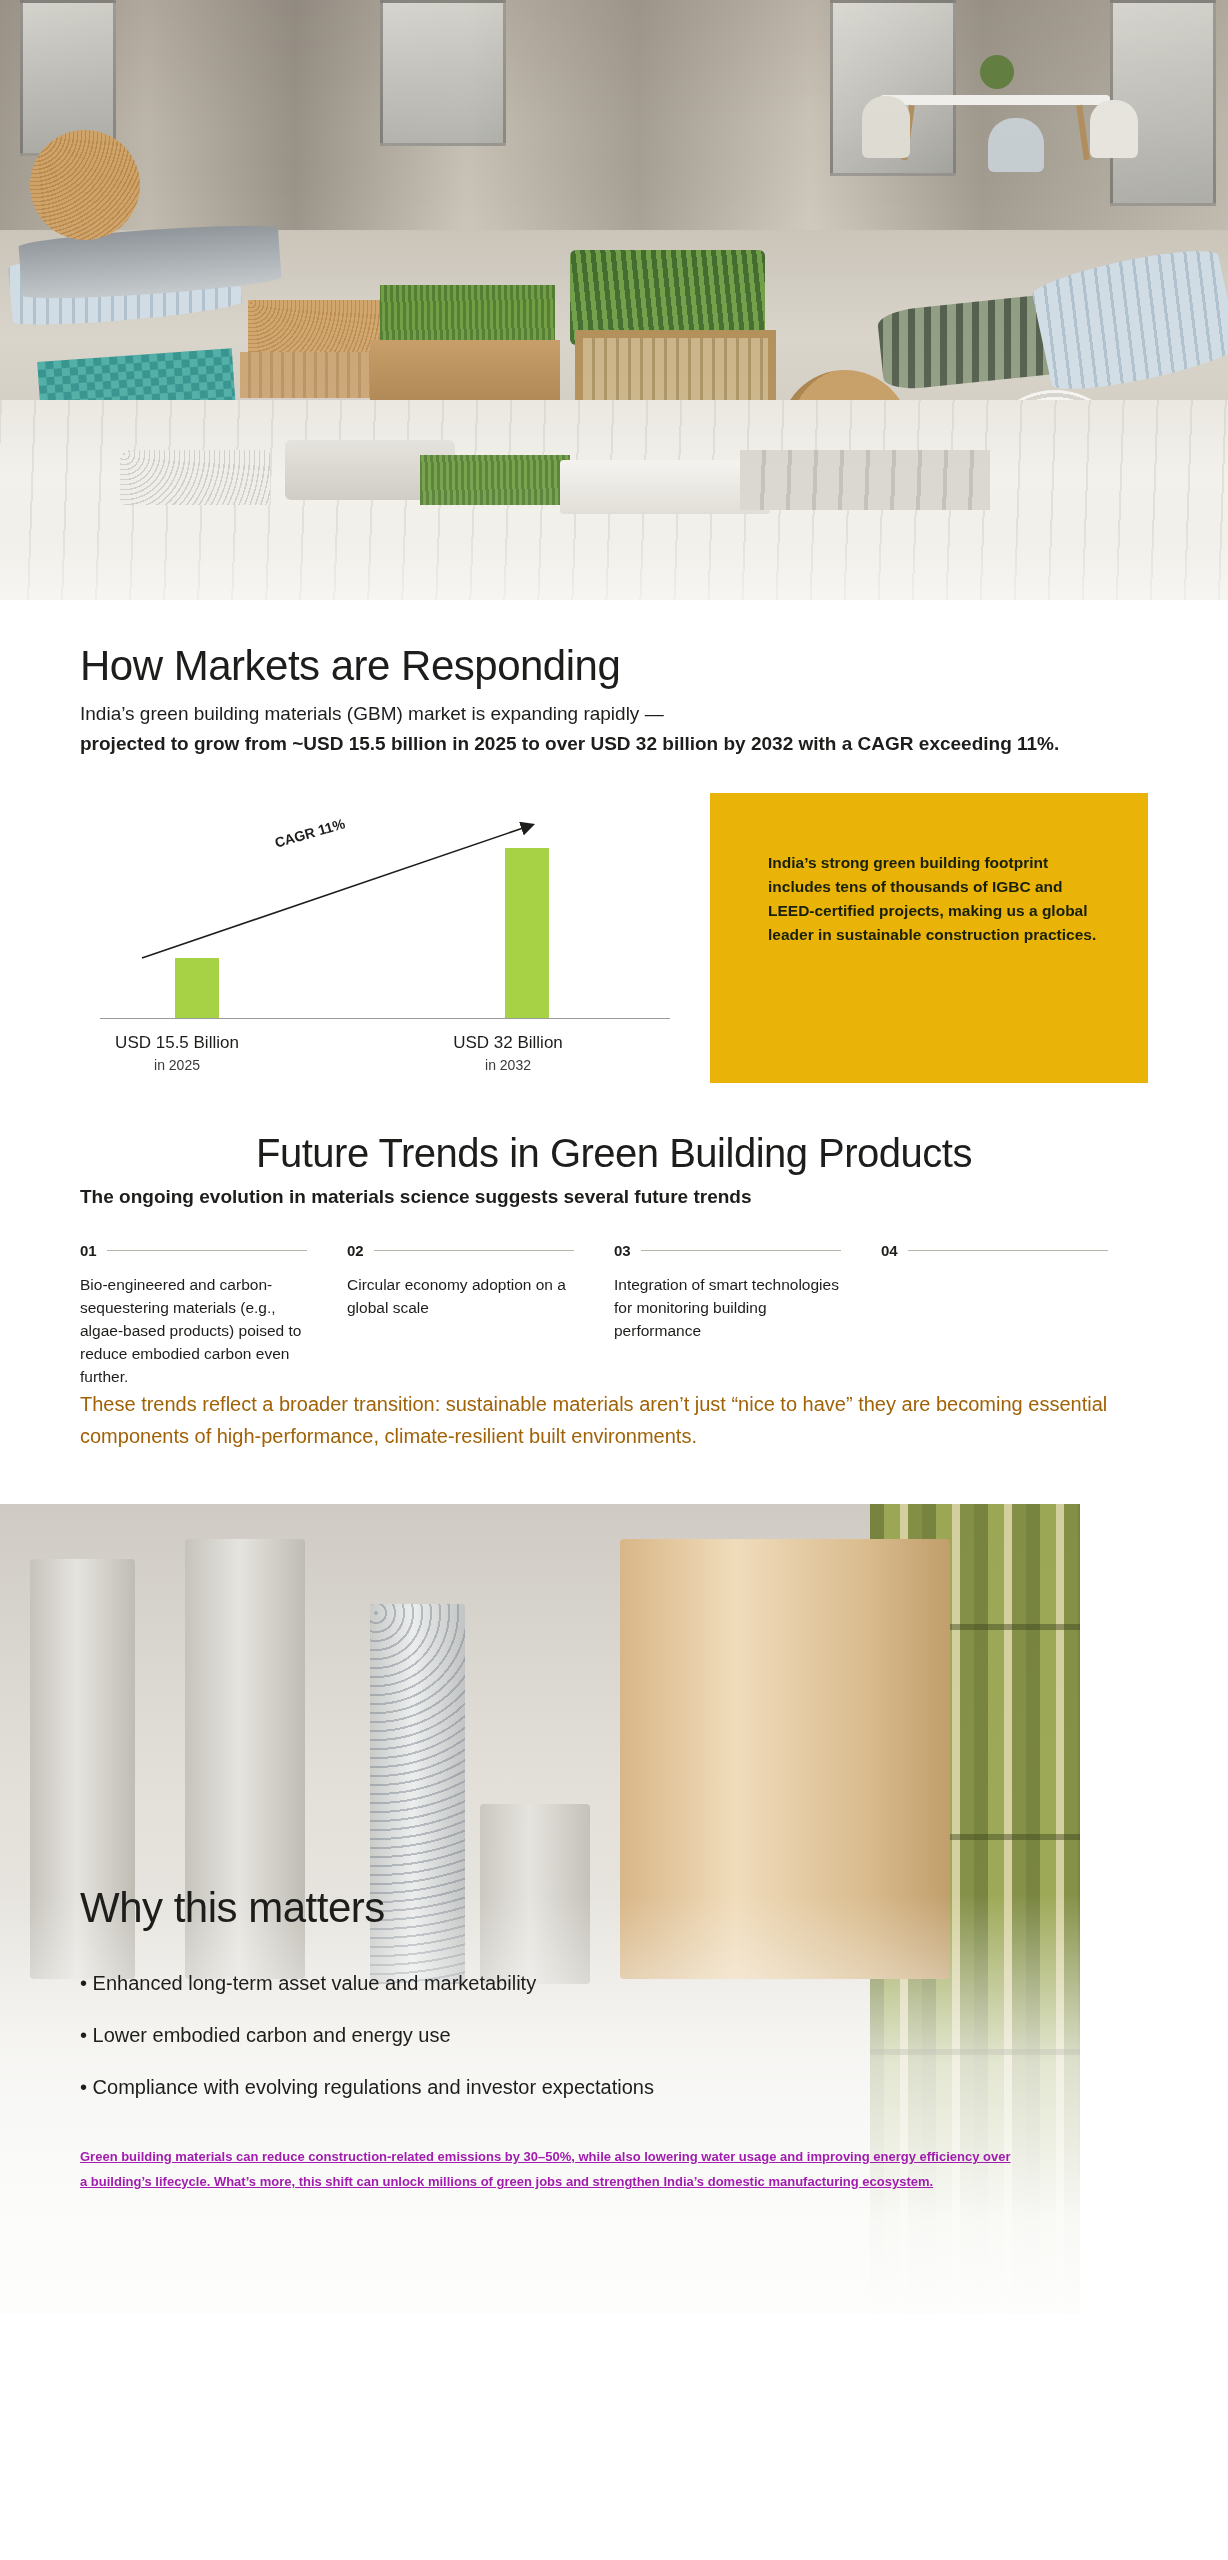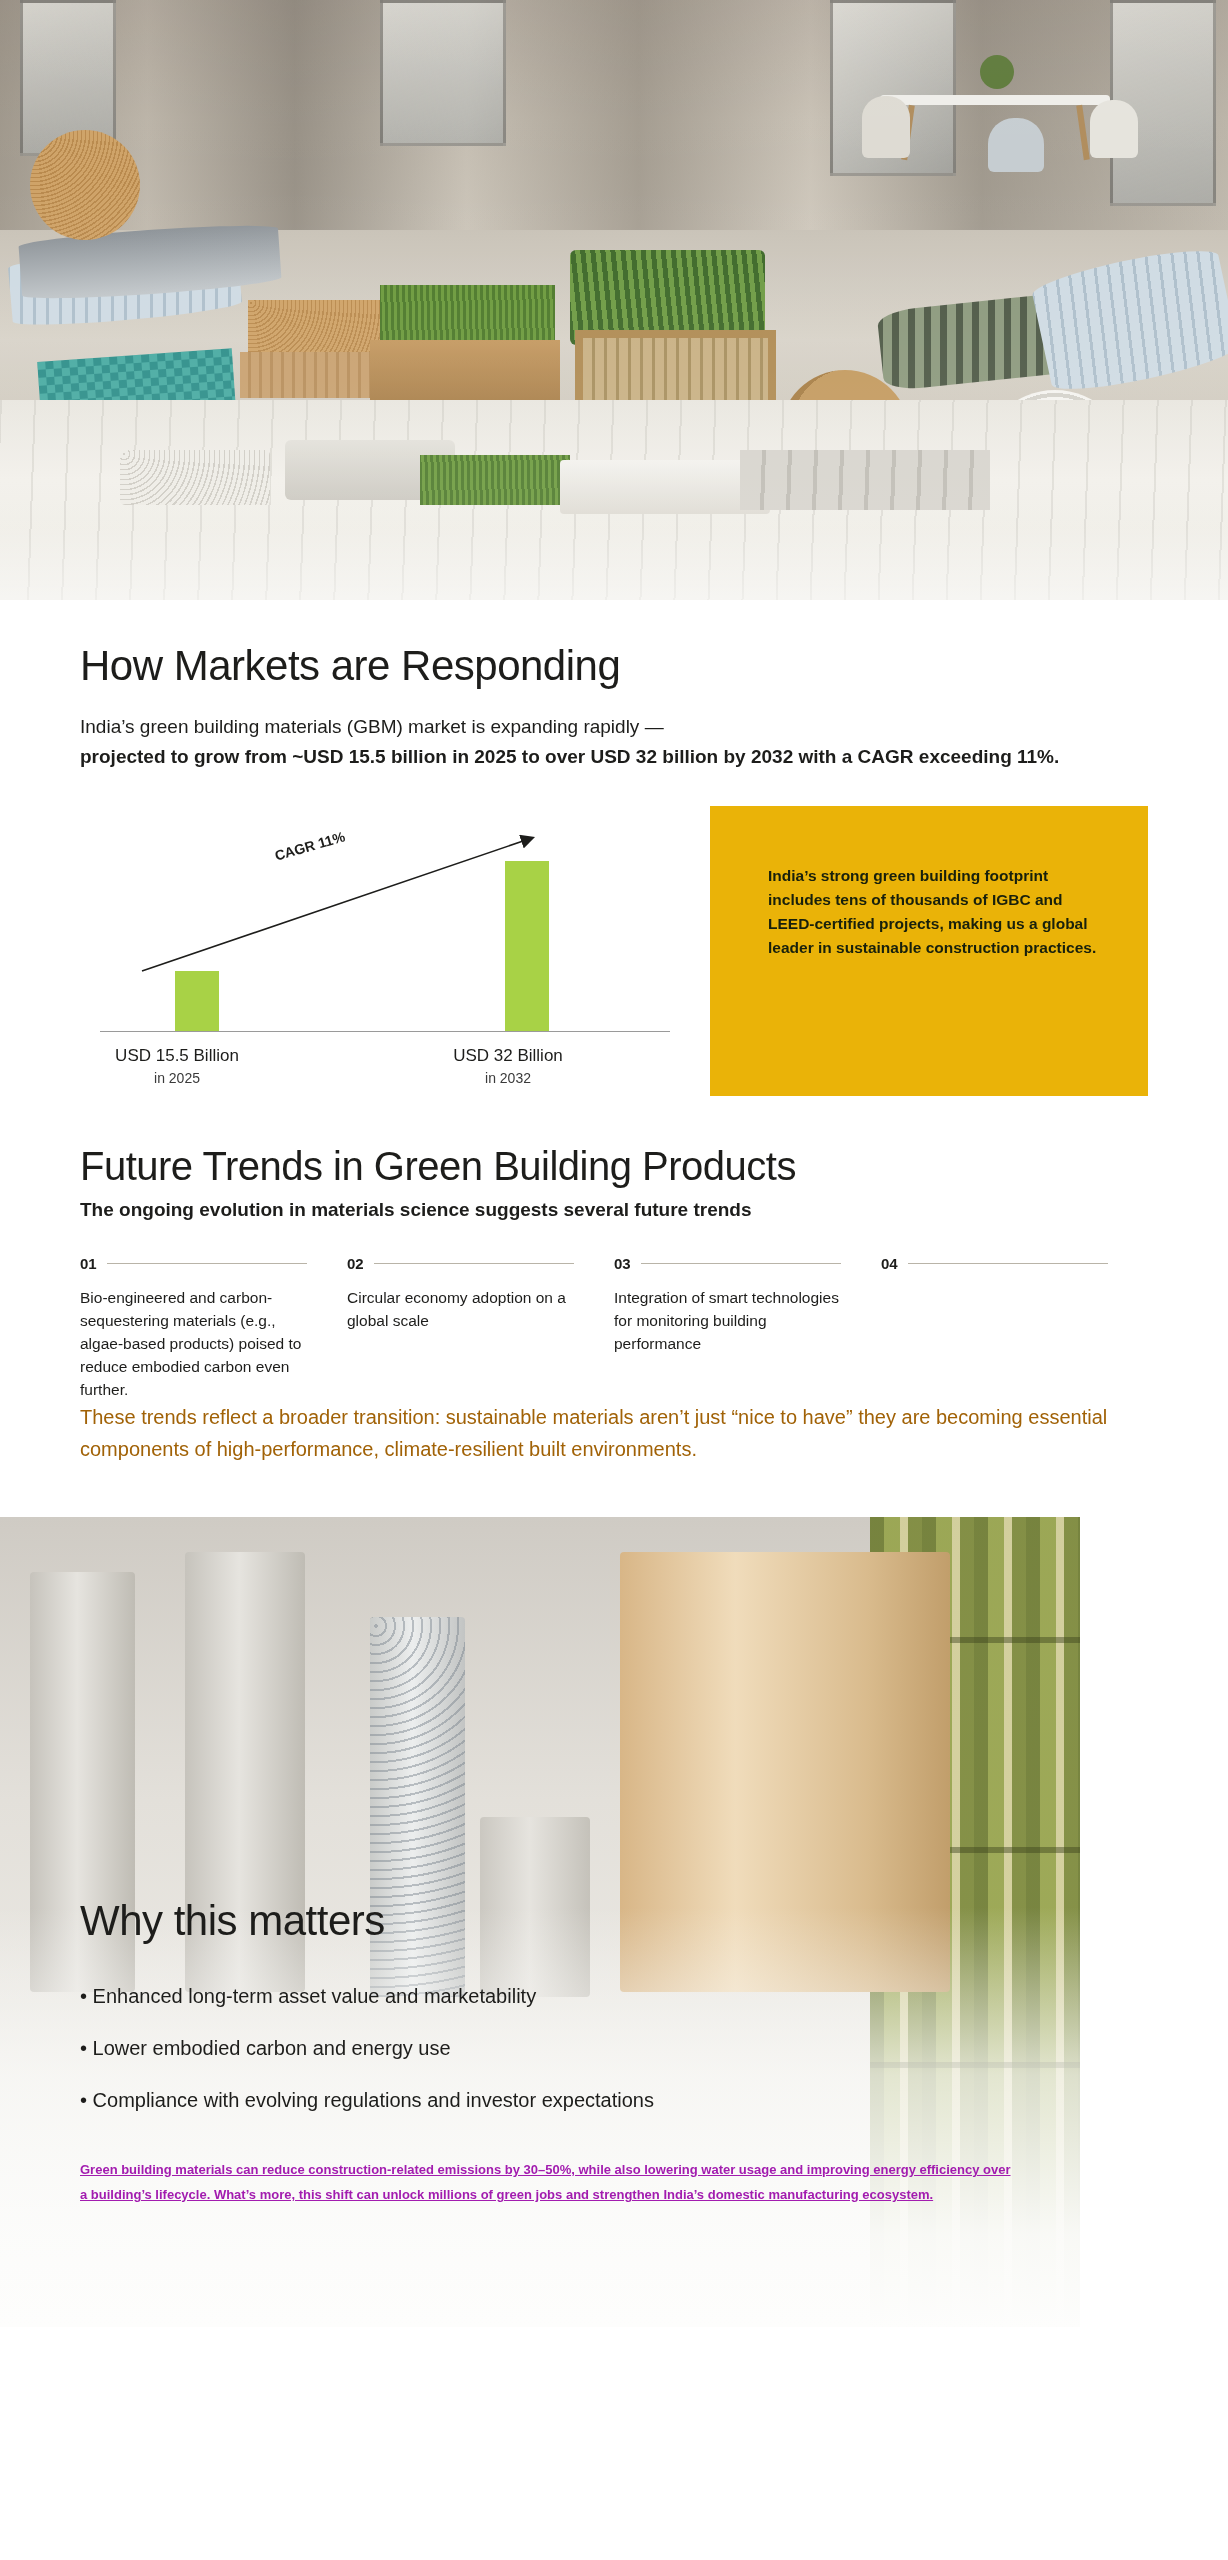--- a/index.html
+++ b/index.html
@@ -92,21 +92,21 @@
 
   
   .content {
     padding: 0 80px;
   }
 
   h1.section-title {
     font-size: 42px;
     font-weight: 400;
     letter-spacing: -0.5px;
-    margin: 42px 0 22px 0;
+    margin: 42px 0 9px 0;
     color: #1d1d1b;
   }
   .lede {
     font-size: 19px;
     line-height: 30px;
     color: #1d1d1b;
     max-width: 1080px;
   }
   .lede .bold { font-weight: bold; }
 
@@ -189,20 +189,21 @@
     max-width: 420px;
   }
 
   
   h2.section-title2 {
     font-size: 40px;
     font-weight: 400;
     letter-spacing: -0.5px;
     margin: 48px 0 10px 0;
     color: #1d1d1b;
+    text-align: center;
   }
   .sub-bold {
     font-size: 19px;
     font-weight: bold;
     color: #1d1d1b;
     margin-bottom: 34px;
   }
   .trends {
     display: flex;
     gap: 0;

